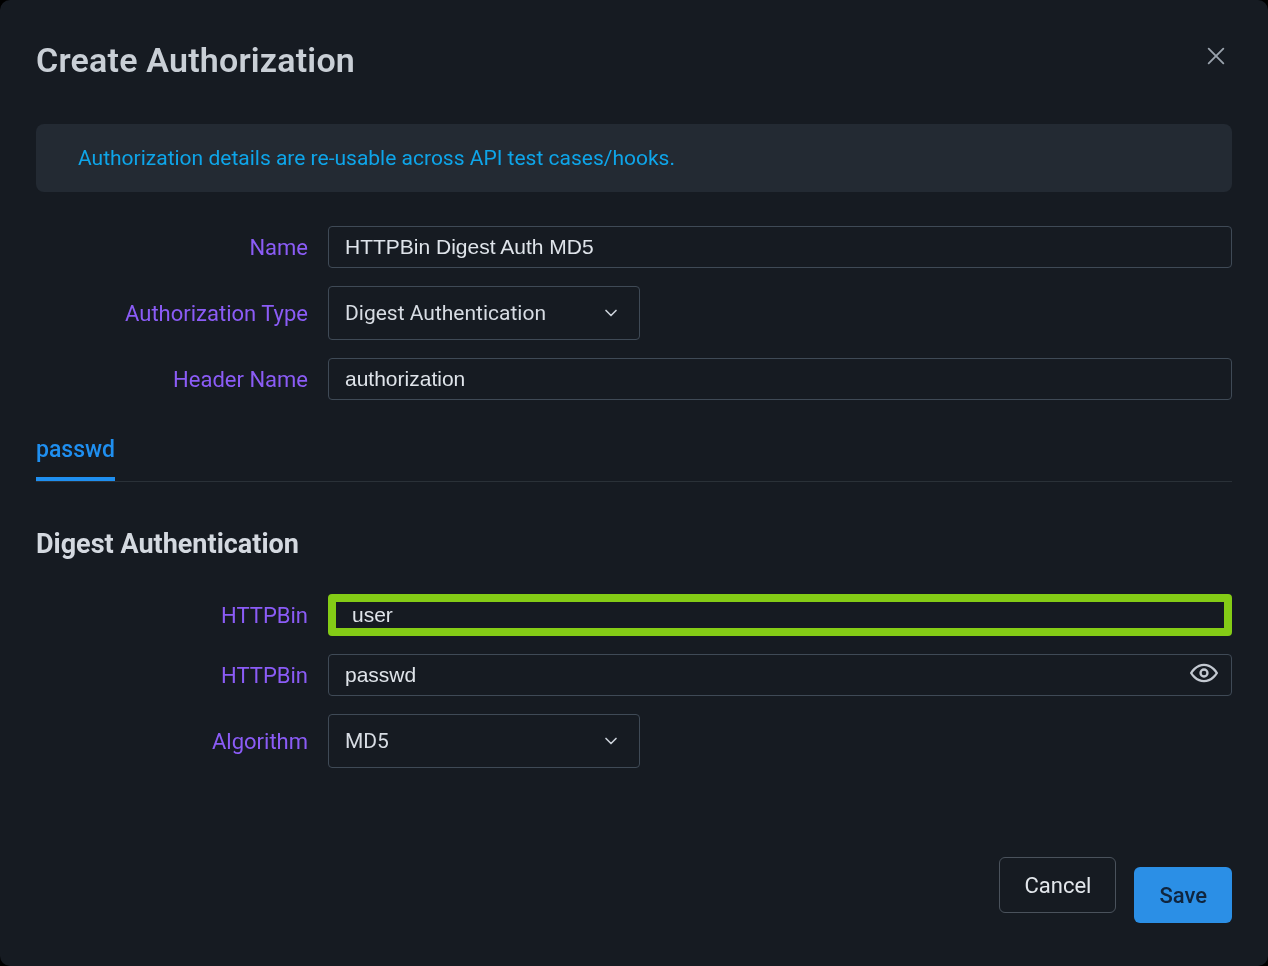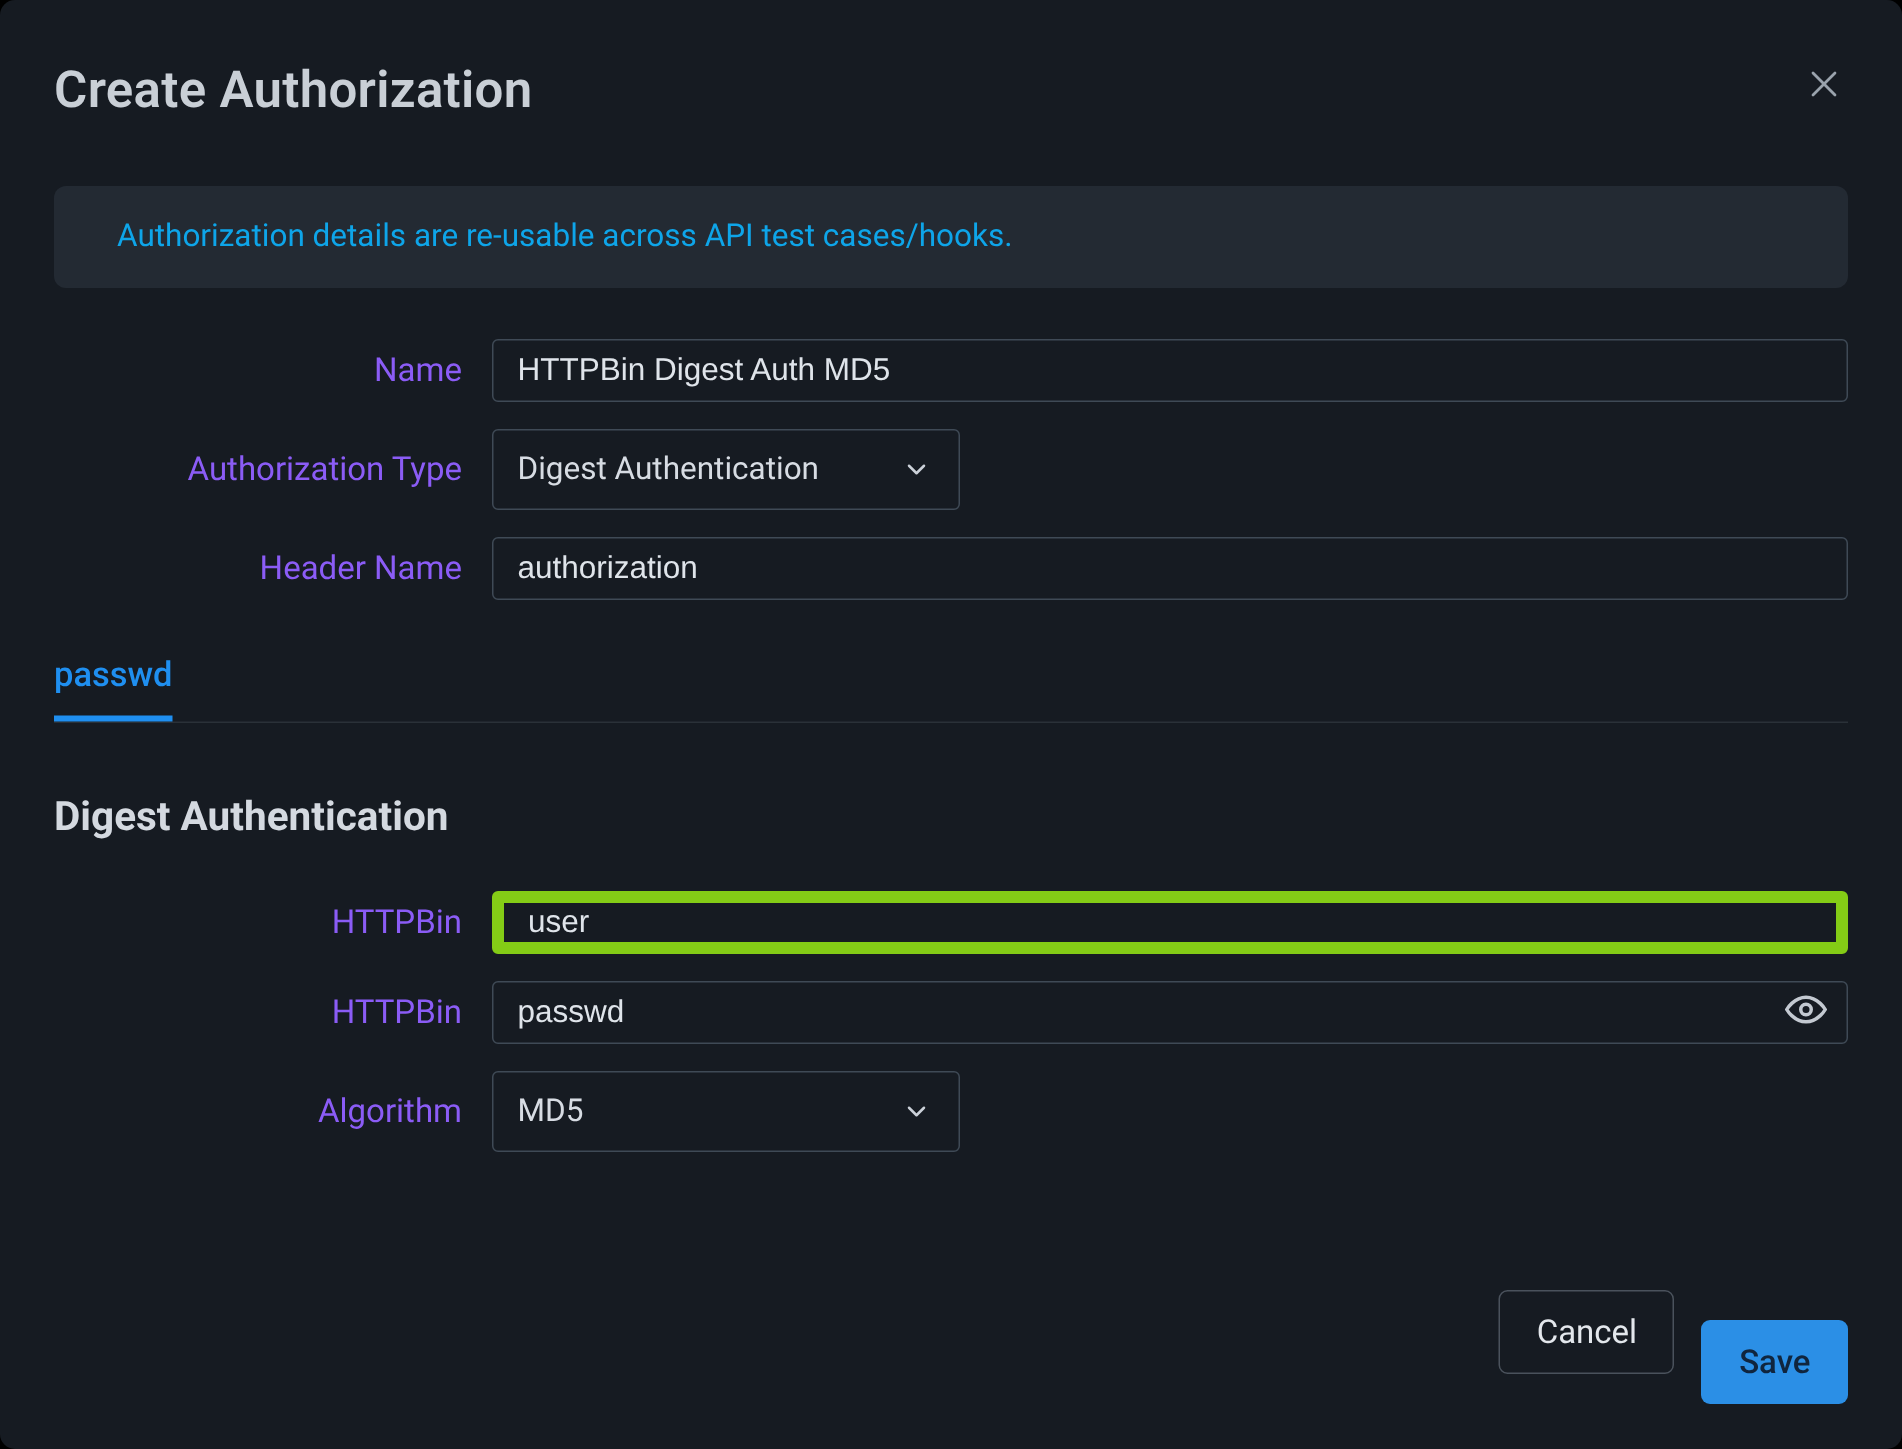--- a/index.html
+++ b/index.html
@@ -149,23 +149,24 @@
   .section-title {
     margin-top: 46px;
     font-size: 27px;
     font-weight: 700;
     color: #d4d9e0;
   }
 
   .footer {
     position: absolute;
     right: 36px;
-    bottom: 30px;
+    bottom: 43px;
     display: flex;
     gap: 18px;
+    align-items: center;
   }
   .btn {
     height: 56px;
     padding: 0 24px;
     border-radius: 6px;
     font-size: 22px;
     display: flex;
     align-items: center;
     justify-content: center;
     cursor: pointer;

